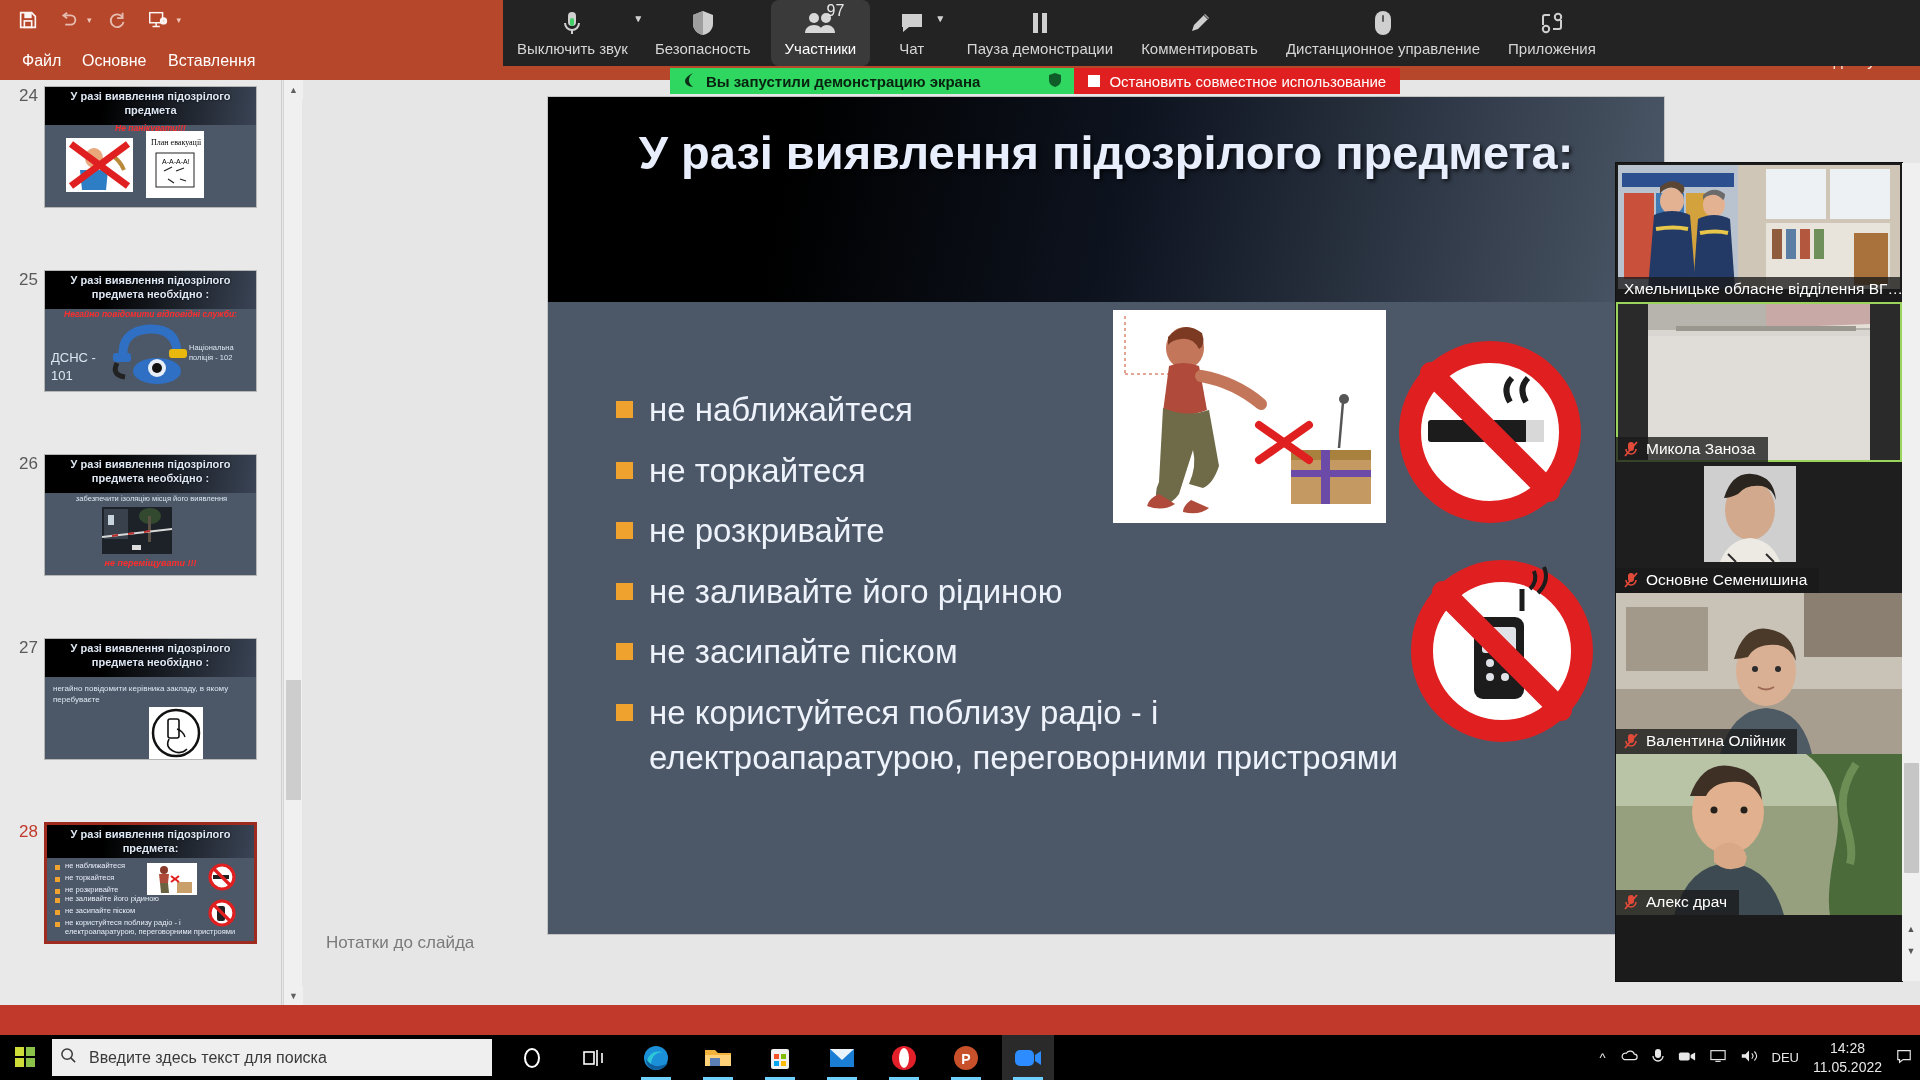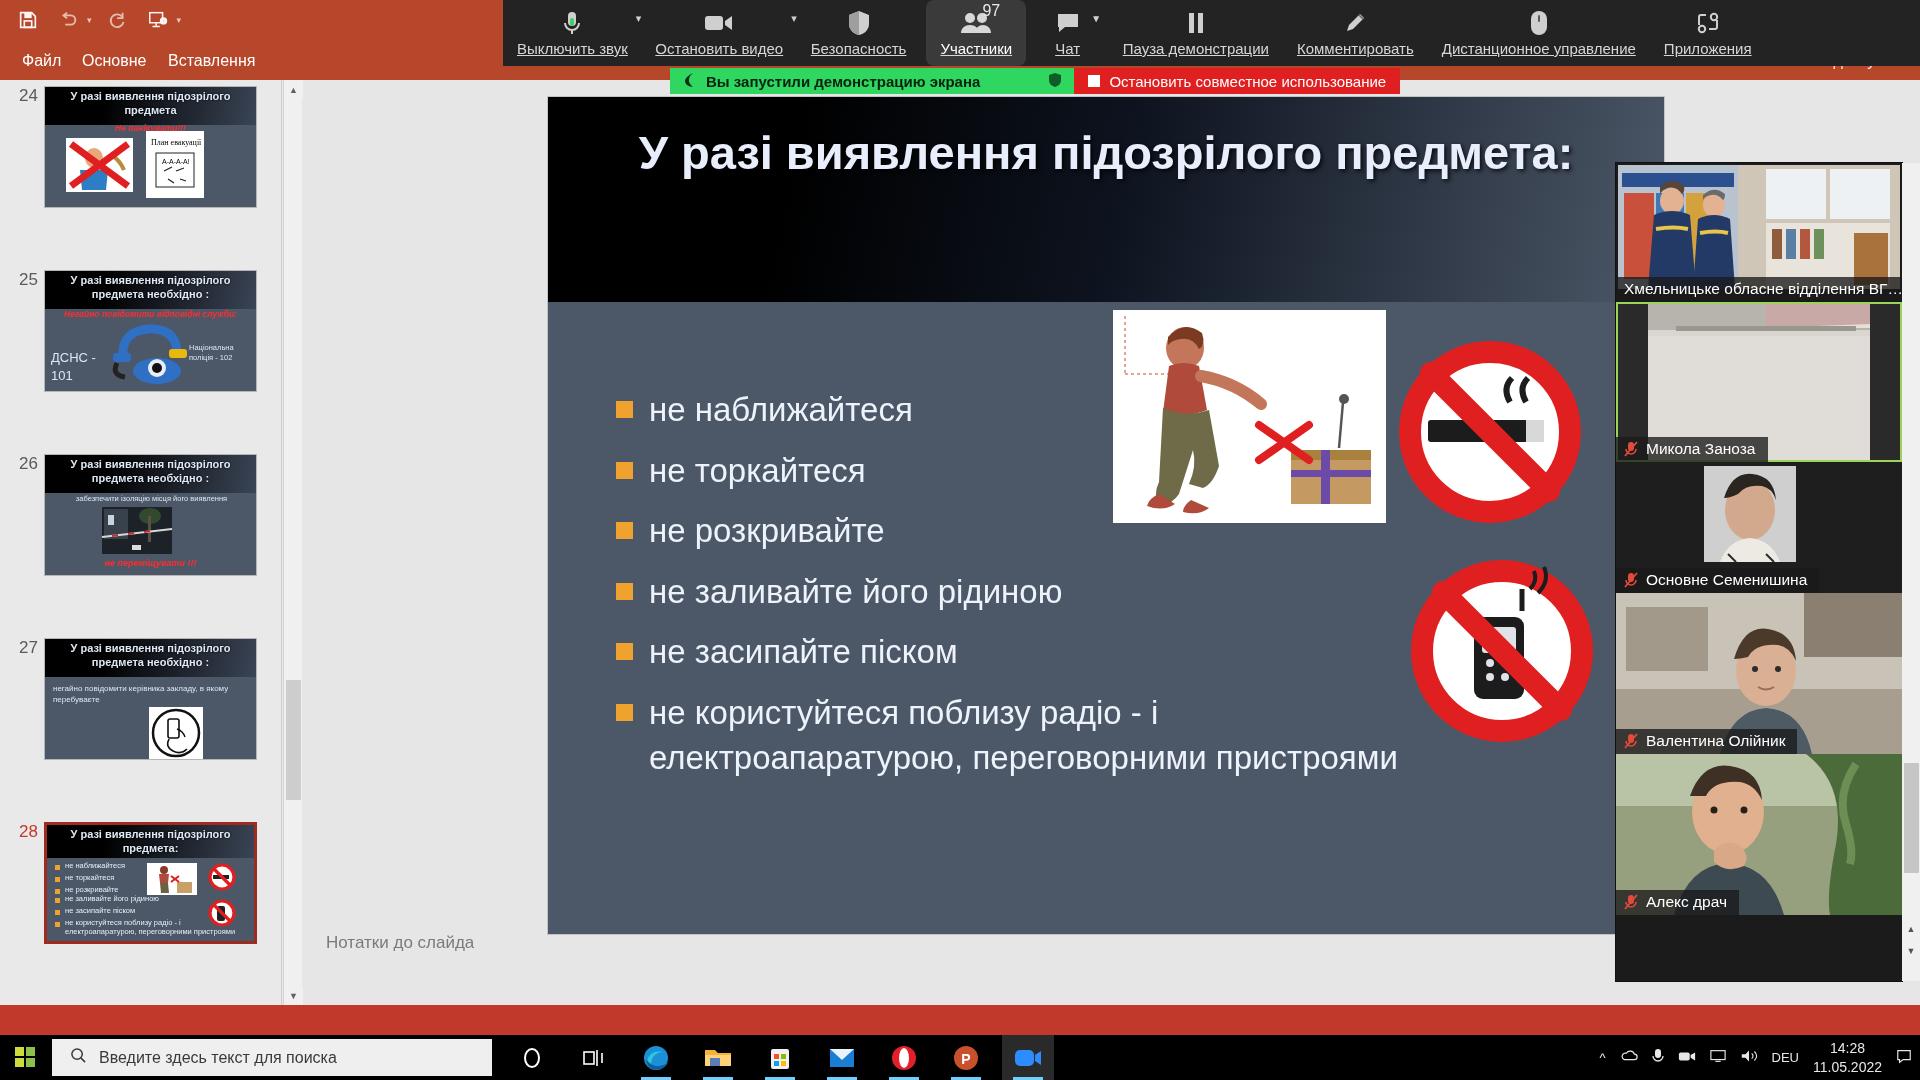--- a/index.html
+++ b/index.html
@@ -138,21 +138,21 @@
 
   
   .zoom-toolbar {
     position: absolute; left: 503px; top: 0; width: 1930px; height: 66px;
     background: #232323;
   }
   .zt-inner { position:absolute; left:0; top:0; height:66px; display:flex; align-items:flex-start; }
   .zt-item {
     position:relative; height:66px; padding: 6px 14px 0; min-width: 64px;
     display:flex; flex-direction:column; align-items:center; justify-content:flex-start;
-    color:#d6d6d6; font-size:15px; white-space:nowrap;text-decoration:underline;
+    color:#d6d6d6; font-size:15px; white-space:nowrap;
   }
   .zt-item .zt-ic { height:34px; display:flex; align-items:center; justify-content:center; }
   .zt-item.active { background:#3a3a3a; border-radius:8px; }
   .zt-item.green { color:#2fd65f; }
   .zt-caret { align-self:flex-start; margin-top:12px; margin-left:-6px; color:#cfcfcf; font-size:11px; }
   .badge-count { position:absolute; left:56px; top:2px; color:#e8e8e8; font-size:16px; }
 
   
   .sharebar { position:absolute; left:622px; top:68px; height:26px; display:flex; }
   .share-green {
@@ -183,21 +183,21 @@
   .vscroll .sb-thumb { background:#c6c6c6; }
 
   
   .taskbar {
     position:absolute; left:0; top:1035px; width:1920px; height:45px; background:#000;
     display:flex; align-items:center;
   }
   .start { width:52px; height:45px; display:flex; align-items:center; justify-content:center; }
   .searchbox {
     width:440px; height:37px; background:#efefef; display:flex; align-items:center; gap:12px;
-    padding-left:18px; color:#3a3a3a; font-size:16px;
+    padding-left:8px; color:#3a3a3a; font-size:16px;
   }
   .tb-icons { display:flex; align-items:center; gap:10px; margin-left:14px; }
   .tb-ic { width:52px; height:45px; display:flex; align-items:center; justify-content:center; position:relative;}
   .tb-ic.running::after{
     content:''; position:absolute; bottom:0; left:11px; width:30px; height:3px; background:#6fd0ff;
   }
   .tb-ic.hl { background:#2a2a2a; }
   .tray { margin-left:auto; display:flex; align-items:center; gap:14px; padding-right:8px; color:#e8e8e8; font-size:13px;}
   .clock { text-align:center; line-height:1.35; font-size:14px; }
   .mini { font-size:13px; }
@@ -594,29 +594,20 @@
             <rect x="8" y="3" width="8" height="14" rx="4" fill="#cfcfcf"></rect>
             <rect x="10" y="9" width="4" height="8" rx="2" fill="#3fd167"></rect>
             <path d="M5 14a7 7 0 0 0 14 0" fill="none" stroke="#cfcfcf" stroke-width="2"></path>
             <path d="M12 21v4" stroke="#cfcfcf" stroke-width="2"></path>
           </svg>
         </span>
         <span>Выключить звук</span>
       </div>
       <div class="zt-caret">▾</div>
 
-      <div class="zt-item">
-        <span class="zt-ic">
-          <svg width="30" height="22" viewBox="0 0 30 22">
-            <rect x="1" y="4" width="18" height="14" rx="3" fill="#cfcfcf"></rect>
-            <polygon points="21,9 28,4 28,18 21,13" fill="#cfcfcf"></polygon>
-          </svg>
-        </span>
-        <span>Остановить видео</span>
-      </div>
       <div class="zt-caret">▾</div>
 
       <div class="zt-item">
         <span class="zt-ic">
           <svg width="22" height="26" viewBox="0 0 22 26">
             <path d="M11 1 L21 5 v9 c0 6 -5 10 -10 11 C6 24 1 20 1 14 V5z" fill="#cfcfcf"></path>
             <path d="M11 1 L11 25 C6 24 1 20 1 14 V5z" fill="#9e9e9e"></path>
           </svg>
         </span>
         <span>Безопасность</span>

